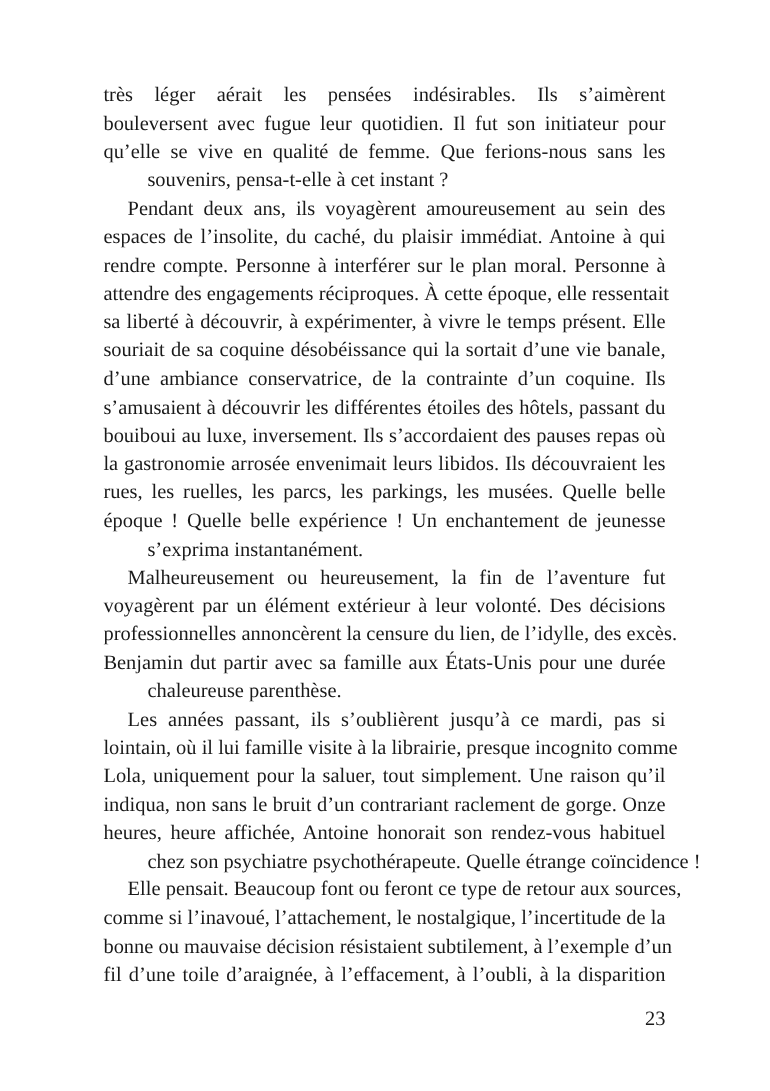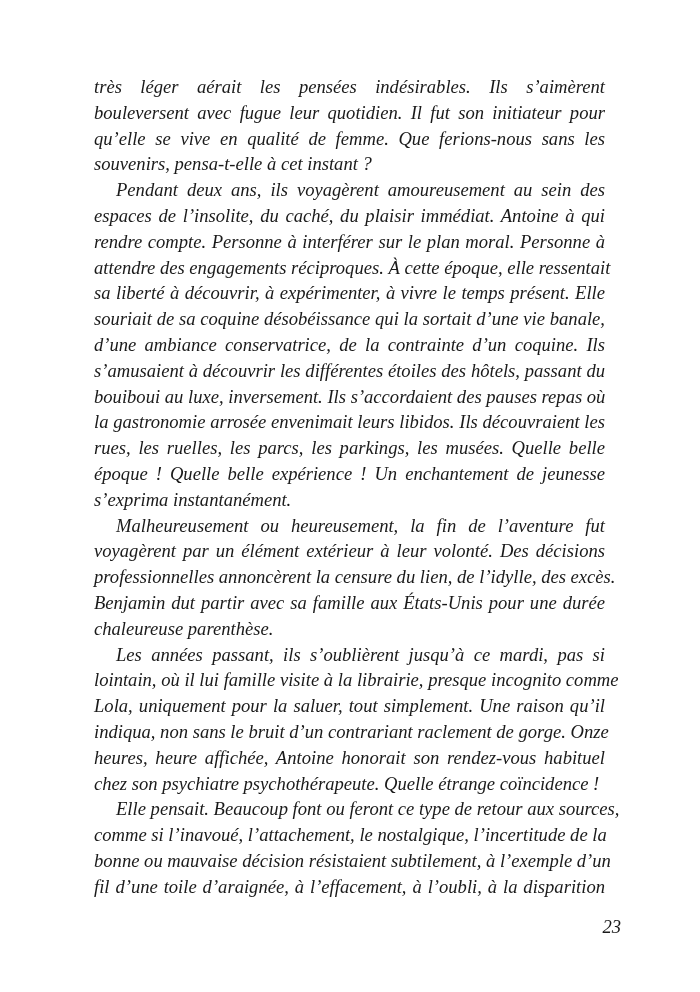--- a/index.html
+++ b/index.html
@@ -15,48 +15,48 @@
       color: #1a1a1a;
       font-family: "Liberation Serif", "DejaVu Serif", serif;
     }
     .page {
       position: absolute;
       left: 0;
       top: 0;
       width: 700px;
       height: 992px;
       background: #ffffff;
-      font-style: italic;
     }
     .text-block {
       position: absolute;
       left: 94px;
       top: 74px;
       width: 511px;
       font-size: 18.6px;
       line-height: 25.8px;
       text-align: justify;
       hyphens: none;
     }
     .line {
       display: block;
       text-align: justify;
       text-align-last: justify;
       white-space: nowrap;
       height: 25.8px;
     }
     .line.last {
       text-align-last: left;
+      margin-left: 40px;
     }
     .line.indent {
       padding-left: 22px;
     }
     .page-number {
       position: absolute;
-      right: 79px;
+      right: 95px;
       top: 916px;
       font-size: 18.6px;
       line-height: 22px;
       text-align: right;
     }
   </style>
 </head>
 <body>
 
 <div class="page">

